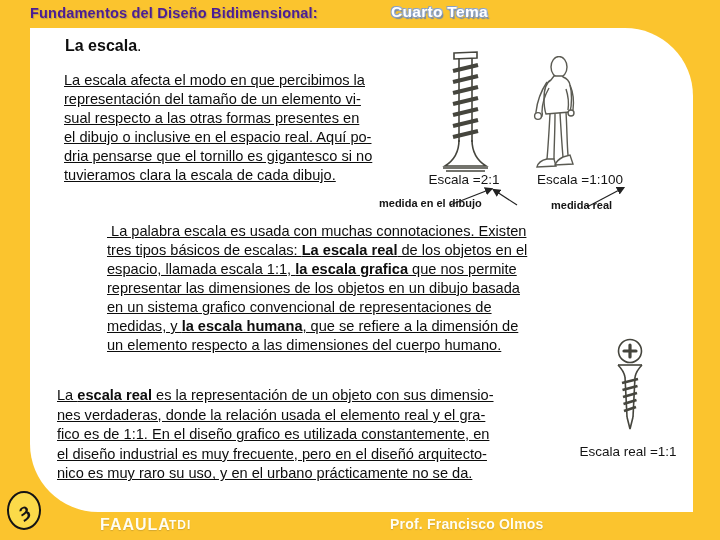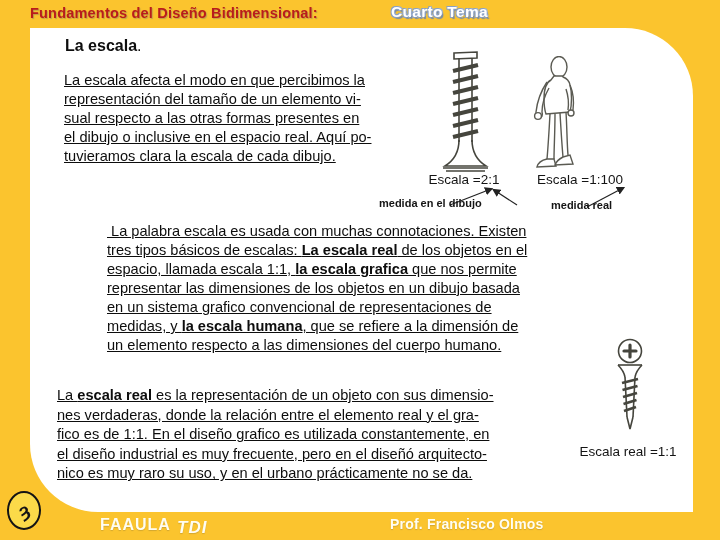--- a/index.html
+++ b/index.html
@@ -9,21 +9,21 @@
     font-family:"Liberation Sans", sans-serif;
     color:#0d0d0d;
   }
   .abs{position:absolute;}
   .white-panel{
     left:30px;top:28px;width:663px;height:484px;
     background:#ffffff;
     border-radius:0 68px 0 68px;
   }
   .hdr-course{
-    left:30px;top:5px;font-size:14.5px;font-weight:bold;color:#b91c1c;
+    left:30px;top:5px;font-size:14.5px;font-weight:bold;color:#4c1d95;
     letter-spacing:.2px;
     text-shadow:1px 1px 1px rgba(140,130,90,.55);
   }
   .hdr-topic{
     left:383px;top:3px;font-size:15.5px;font-weight:bold;color:#ffffff;
     letter-spacing:.3px;
     text-shadow:-1px -1px 0 #8aa0c4, 1px -1px 0 #9db0cf, -1px 1px 0 #8aa0c4, 1.5px 1.5px 1px #7088ae;
     padding-left:8px;
   }
   .slide-title{left:65px;top:37px;font-size:16px;}
@@ -34,21 +34,21 @@
   .b{font-weight:bold;}
   .fig-label{font-size:13.5px;color:#141414;text-align:center;white-space:nowrap;}
   .lbl-21{left:420px;top:172px;width:88px;text-align:center;}
   .lbl-1100{left:528px;top:172px;width:104px;}
   .lbl-real11{left:578px;top:444px;width:100px;}
   .ann{font-size:11px;font-weight:bold;color:#151515;white-space:nowrap;padding-left:32px;}
   .ann-dibujo{left:347px;top:197px;}
   .ann-real{left:519px;top:199px;}
   .footer-text{font-weight:bold;color:#fffdf2;text-shadow:0 1px 1px rgba(160,130,50,.45);white-space:nowrap;}
   .f-faaula{left:100px;top:516px;font-size:16px;letter-spacing:1px;}
-  .f-tdi{left:177px;top:518px;font-size:17px;letter-spacing:1px;font-style:italic;}
+  .f-tdi{left:169px;top:518px;font-size:12px;letter-spacing:1px;}
   .f-prof{left:390px;top:516px;font-size:14px;letter-spacing:.2px;}
   .logo{
     left:7px;top:491px;width:30px;height:35px;
     background:#fbda49;border:2px solid #141414;border-radius:50%;
     display:flex;align-items:center;justify-content:center;
   }
   .logo span{
     font-size:19px;font-weight:bold;color:#141414;
     transform:rotate(-24deg);line-height:1;
   }
@@ -68,20 +68,21 @@
 
   <div class="abs slide-title">
       <div><span class="b">La escala</span><span>.</span></div>
     </div>
 
   <div class="abs para p1">
       <div><span>La escala afecta el modo en que percibimos la</span></div>
       <div><span>representación del tamaño de un elemento vi-</span></div>
       <div><span>sual respecto a las otras formas presentes en</span></div>
       <div><span>el dibujo o inclusive en el espacio real. Aquí po-</span></div>
+      <div><span>dria pensarse que el tornillo es gigantesco si no</span></div>
       <div><span>tuvieramos clara la escala de cada dibujo.</span></div>
     </div>
 
   <svg class="abs" style="left:432px;top:50px;" width="64" height="124" viewBox="0 0 64 124">
     <g stroke="#45453d" fill="none" stroke-width="1.6">
       <path d="M22,3 L45,2 L45,8 L22,9 Z" fill="#ffffff"></path>
       <path d="M27,8 L27,92"></path>
       <path d="M40,8 L40,92"></path>
       <g stroke-width="4">
         <path d="M21,21 L46,15"></path>
@@ -139,21 +140,21 @@
       <div><span>tres tipos básicos de escalas: </span><span class="b">La escala real</span><span> de los objetos en el</span></div>
       <div><span>espacio, llamada escala 1:1, </span><span class="b">la escala grafica</span><span> que nos permite</span></div>
       <div><span>representar las dimensiones de los objetos en un dibujo basada</span></div>
       <div><span>en un sistema grafico convencional de representaciones de</span></div>
       <div><span>medidas, y </span><span class="b">la escala humana</span><span>, que se refiere a la dimensión de</span></div>
       <div><span>un elemento respecto a las dimensiones del cuerpo humano.</span></div>
     </div>
 
   <div class="abs para p3">
       <div><span>La </span><span class="b">escala real</span><span> es la representación de un objeto con sus dimensio-</span></div>
-      <div><span>nes verdaderas, donde la relación entre el elemento real y el gra-</span></div>
+      <div><span>nes verdaderas, donde la relación usada el elemento real y el gra-</span></div>
       <div><span>fico es de 1:1. En el diseño grafico es utilizada constantemente, en</span></div>
       <div><span>el diseño industrial es muy frecuente, pero en el diseñó arquitecto-</span></div>
       <div><span>nico es muy raro su uso, y en el urbano prácticamente no se da.</span></div>
     </div>
 
   <svg class="abs" style="left:606px;top:338px;" width="48" height="100" viewBox="0 0 48 100">
     <g stroke="#45453d" fill="none" stroke-width="1.6">
       <circle cx="24" cy="13" r="11.5"></circle>
       <g stroke-width="3.2" stroke-linecap="round">
         <line x1="24" y1="7" x2="24" y2="19"></line>

